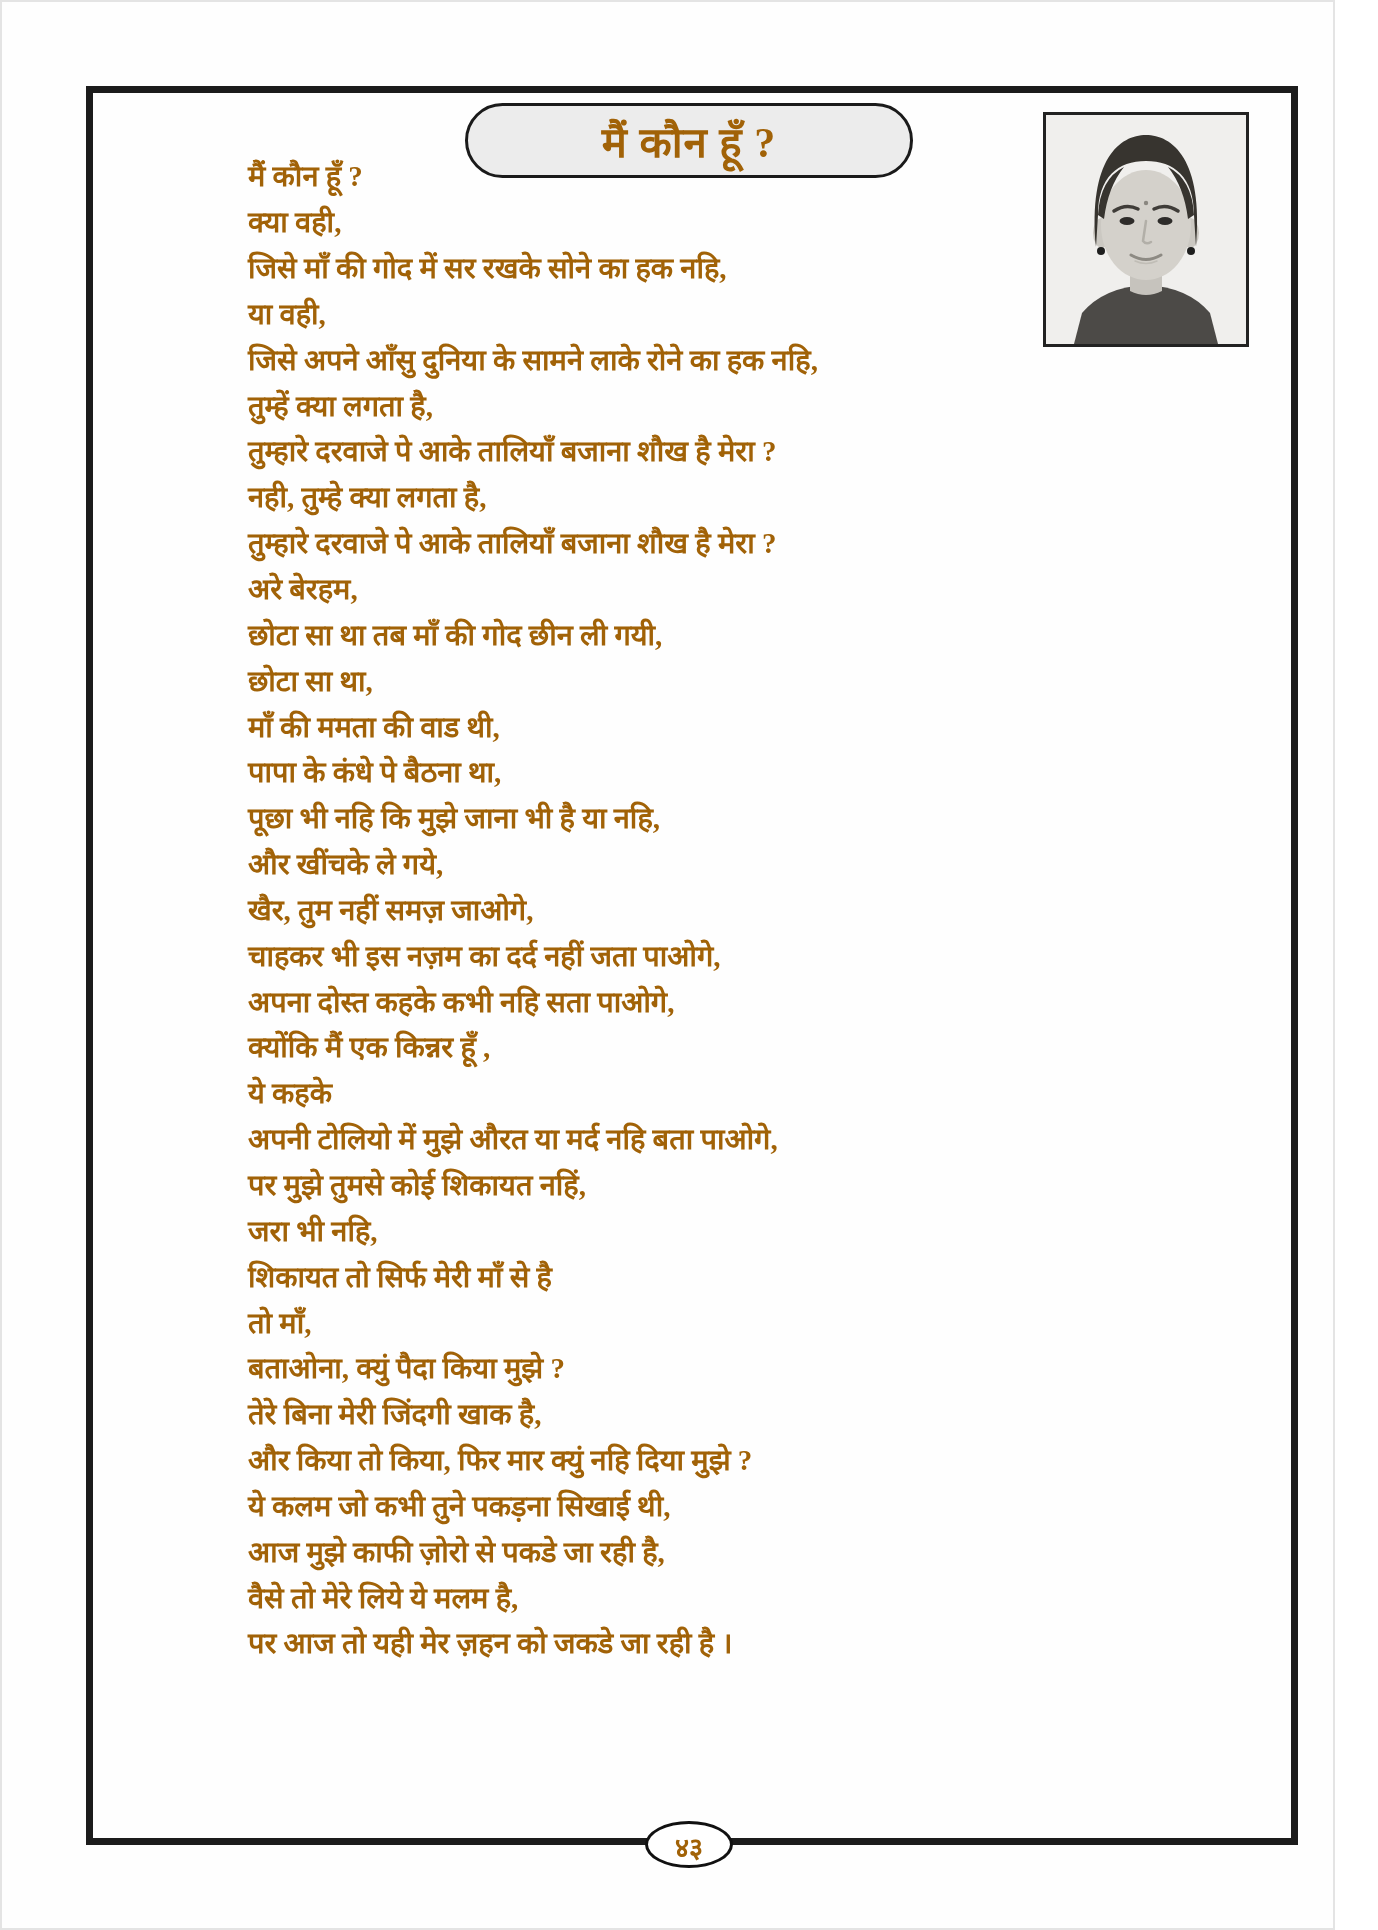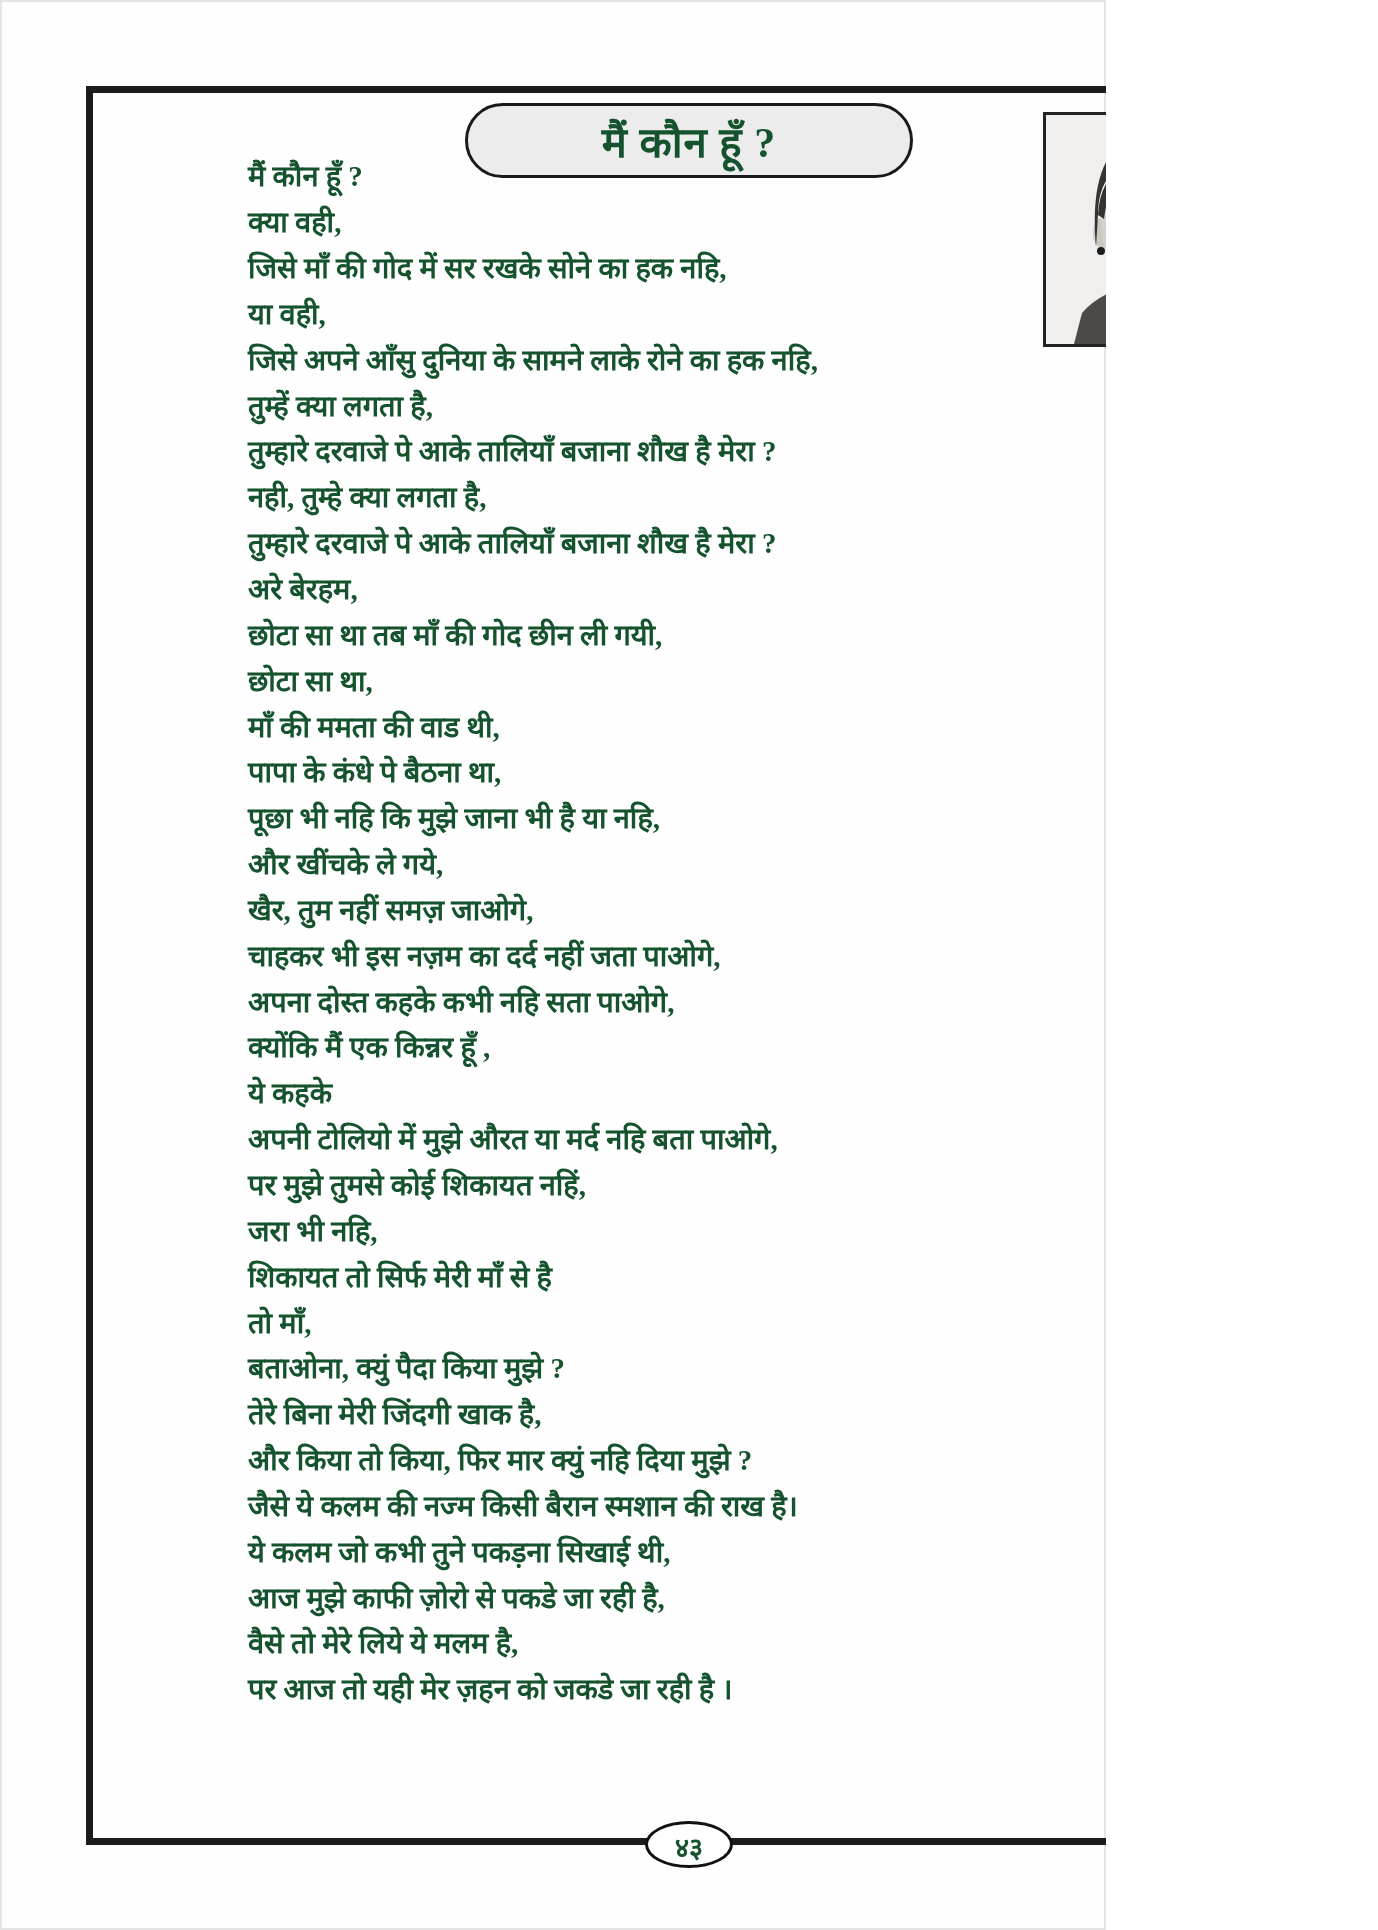--- a/index.html
+++ b/index.html
@@ -2,25 +2,25 @@
 <html><head>
 <meta charset="utf-8">
 <style>
   html, body {
     margin: 0;
     padding: 0;
     background: #ffffff;
   }
   .page {
     position: relative;
-    width: 1106px;
+    width: 1335px;
     height: 1930px;
     background: #fefefe;
     font-family: "Liberation Serif", "DejaVu Serif", serif;
-    color: #14532d;
+    color: #a16207;
     overflow: hidden;
     box-shadow: inset 0 0 0 2px #e4e4e4;
   }
   .frame {
     position: absolute;
     left: 86px;
     top: 86px;
     width: 1212px;
     height: 1759px;
     border: 7px solid #1c1c1c;
@@ -165,21 +165,20 @@
       <div class="poem-line">क्योंकि मैं एक किन्नर हूँ ,</div>
       <div class="poem-line">ये कहके</div>
       <div class="poem-line">अपनी टोलियो में मुझे औरत या मर्द नहि बता पाओगे,</div>
       <div class="poem-line">पर मुझे तुमसे कोई शिकायत नहिं,</div>
       <div class="poem-line">जरा भी नहि,</div>
       <div class="poem-line">शिकायत तो सिर्फ मेरी माँ से है</div>
       <div class="poem-line">तो माँ,</div>
       <div class="poem-line">बताओना, क्युं पैदा किया मुझे ?</div>
       <div class="poem-line">तेरे बिना मेरी जिंदगी खाक है,</div>
       <div class="poem-line">और किया तो किया, फिर मार क्युं नहि दिया मुझे ?</div>
-      <div class="poem-line">जैसे ये कलम की नज्म किसी बैरान स्मशान की राख है।</div>
       <div class="poem-line">ये कलम जो कभी तुने पकड़ना सिखाई थी,</div>
       <div class="poem-line">आज मुझे काफी ज़ोरो से पकडे जा रही है,</div>
       <div class="poem-line">वैसे तो मेरे लिये ये मलम है,</div>
       <div class="poem-line">पर आज तो यही मेर ज़हन को जकडे जा रही है ।</div>
     </div>
 
   <div class="page-number">
     <span>४३</span>
   </div>
 

